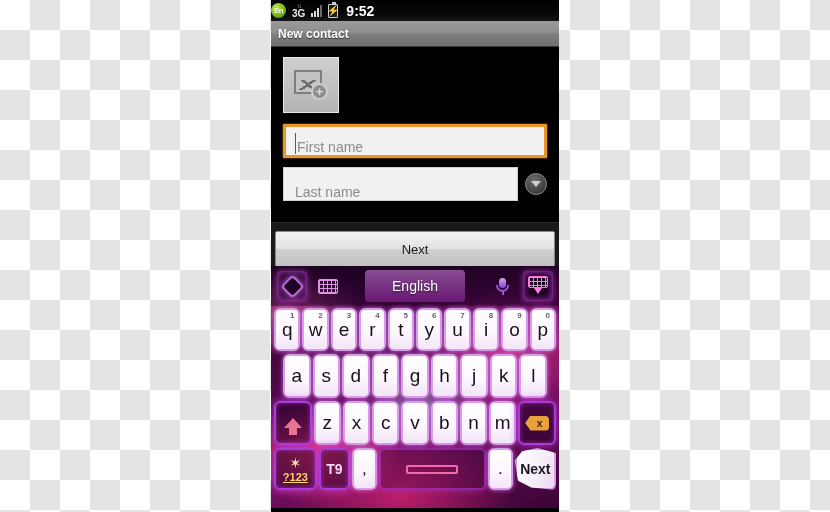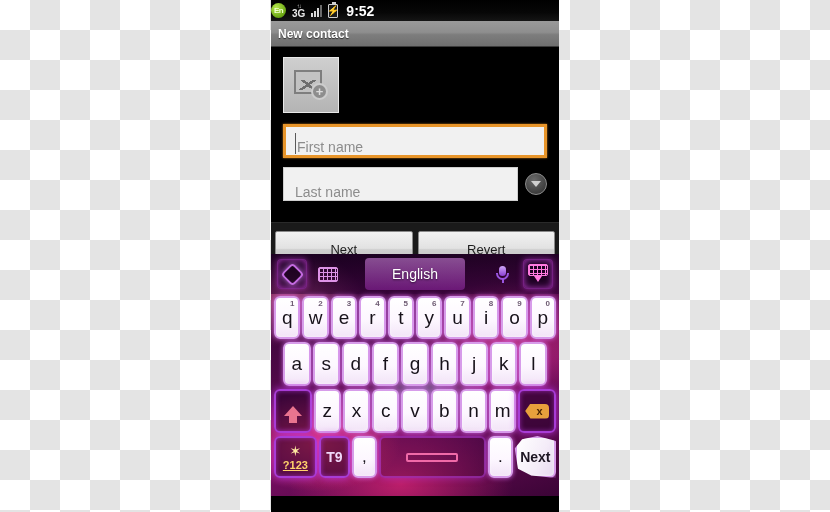--- a/index.html
+++ b/index.html
@@ -140,21 +140,21 @@
   .btn {
     flex:1; height: 36px;
     background: linear-gradient(to bottom,#f2f2f2 0%,#e2e2e2 48%,#cfcfcf 52%,#c2c2c2 100%);
     border:1px solid #8a8a8a; border-radius: 2px;
     display:flex;align-items:center;justify-content:center;
     color:#1d1d1d; font-size: 13px;
   }
 
   
   .keyboard {
-    position:absolute; left:0; bottom:16px; width: 288px; height: 242px;
+    position:absolute; left:0; bottom:4px; width: 288px; height: 242px;
     overflow:hidden;
     background:
       radial-gradient(ellipse 120px 70px at 16% 78%, rgba(255,60,110,.85), transparent 70%),
       radial-gradient(ellipse 130px 80px at 82% 35%, rgba(255,70,140,.5), transparent 72%),
       radial-gradient(ellipse 90px 60px at 52% 58%, rgba(130,255,230,.35), transparent 70%),
       radial-gradient(ellipse 160px 90px at 45% 95%, rgba(230,40,120,.7), transparent 70%),
       radial-gradient(ellipse 110px 70px at 5% 18%, rgba(255,120,170,.55), transparent 70%),
       linear-gradient(160deg,#2a0230 0%, #4d0946 35%, #7a0f63 60%, #3b0436 100%);
   }
   .kb-top {
@@ -324,21 +324,20 @@
       </div>
       <div class="expand-btn">
         <span class="chev"></span>
       </div>
     </div>
 
   </div>
 
   <div class="buttonbar">
     <div class="btn">Next</div>
-    <div class="btn">Revert</div>
   </div>
 
   <div class="keyboard">
 
     <div class="kb-top">
       <div class="kb-icon boxed">
         <div style="width:17px;height:17px;border:2px solid #c36ae0;border-radius:4px;transform:rotate(45deg);box-shadow:0 0 6px #c36ae0;"></div>
       </div>
       <div class="kb-icon">
         <div class="grid-ico"></div>

